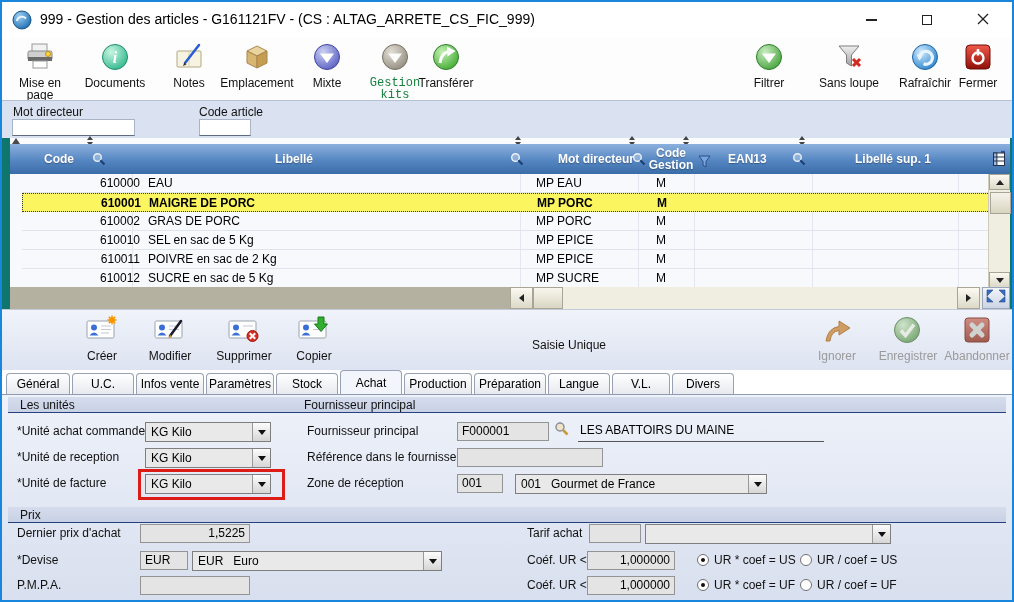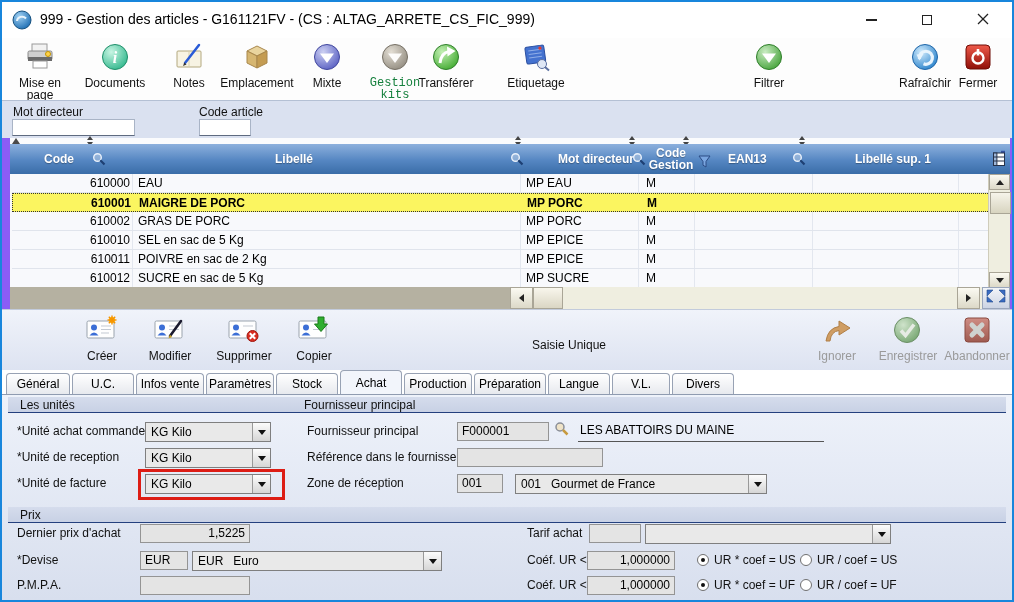--- a/index.html
+++ b/index.html
@@ -14,31 +14,31 @@
   .glyph-max{width:10px;height:10px;border:1.5px solid #222;box-sizing:border-box;}
   
   .toolbar{left:0;top:36px;width:1010px;height:62px;background:#fdfdfd;}
   .tbtn{position:absolute;top:4px;display:flex;flex-direction:column;align-items:center;gap:1px;cursor:pointer;}
   .tbtn .cap{font-size:12px;color:#111;text-align:center;line-height:12px;white-space:pre-line;}
   .tbtn.dis .cap{color:#15803d;font-family:Liberation Mono, monospace;}
   
   .searchband{left:0;top:98px;width:1010px;height:38px;background:#dae1f0;border-top:1px solid #b4c0d4;box-sizing:border-box;}
   .searchfield{position:absolute;height:17px;background:#fff;border:1px solid #a9b4c6;border-bottom:1px solid #5f6b80;box-sizing:border-box;font-size:12px;padding:0 3px;outline:none;}
   
-  .tablesec{left:0;top:136px;width:1010px;height:171px;background:#8b5cf6;}
+  .tablesec{left:0;top:136px;width:1010px;height:171px;background:#0f766e;}
   .sortstrip{left:8px;top:0;width:1000px;height:6px;background:#fafbfd;}
   .tri-up{position:absolute;width:0;height:0;border-left:4px solid transparent;border-right:4px solid transparent;border-bottom:6px solid #4a4a4a;}
   .ud{position:absolute;width:8px;height:10px;}
   .ud::before{content:"";position:absolute;left:1px;top:0;border-left:3px solid transparent;border-right:3px solid transparent;border-bottom:4px solid #444;}
   .ud::after{content:"";position:absolute;left:1px;bottom:0;border-left:3px solid transparent;border-right:3px solid transparent;border-top:4px solid #444;}
   .thead{left:8px;top:6px;width:1000px;height:30px;background:linear-gradient(180deg,#8cb0dd 0%,#5586c2 55%,#3a6da8 100%);}
   .hl{position:absolute;color:#fff;font-weight:bold;font-size:12px;text-shadow:0 1px 1px rgba(0,0,0,.3);white-space:nowrap;}
   .tbody{left:8px;top:36px;width:978px;height:114px;background:#f8f9fc;}
   .vl{position:absolute;top:0;bottom:0;width:1px;background:#e3e7ef;}
-  .trow{position:absolute;left:2px;width:100%;height:19px;border-bottom:1px solid #e0e4ec;box-sizing:border-box;cursor:default;}
+  .trow{position:absolute;left:12px;width:100%;height:19px;border-bottom:1px solid #e0e4ec;box-sizing:border-box;cursor:default;}
   .trow.sel{background:#fbf560;border:1px dotted #333;font-weight:bold;}
   .tc{position:absolute;top:0;font-size:12px;line-height:18px;color:#000;white-space:nowrap;}
   .c0{left:0;width:118px;text-align:right;}
   .c1{left:126px;}.c2{left:514px;}.c3{left:634px;}
   
   .vscroll{left:986px;top:36px;width:22px;height:114px;background:#efeee0;border-left:1px solid #cfccba;box-sizing:border-box;}
   .sbtn{position:absolute;left:0;width:100%;height:16px;background:linear-gradient(180deg,#fbfaf2,#dcd9c8);border:1px solid #a9a596;box-sizing:border-box;display:flex;align-items:center;justify-content:center;}
   .ar-up{width:0;height:0;border-left:4px solid transparent;border-right:4px solid transparent;border-bottom:5px solid #222;}
   .ar-dn{width:0;height:0;border-left:4px solid transparent;border-right:4px solid transparent;border-top:5px solid #222;}
   .ar-lf{width:0;height:0;border-top:4px solid transparent;border-bottom:4px solid transparent;border-right:5px solid #222;}
@@ -180,46 +180,46 @@
                 <stop offset="0%" stop-color="#c4f0b5"></stop>
                 <stop offset="100%" stop-color="#46ad35"></stop>
               </radialGradient>
             </defs>
             <circle cx="15" cy="15" r="12.5" fill="url(#gtr)" stroke="#2f7f2a"></circle>
             <path d="M9,21 Q10,11 18,9.5" stroke="#fff" stroke-width="3" fill="none"></path>
             <polygon points="16,4.5 24.5,9 16.5,14.5" fill="#fff"></polygon>
           </svg></span>
       <span class="cap">Transférer</span>
     </div>
-    <div class="tbtn" style="left:500px;width:68px;">
-      <span><svg width="30" height="30">
-            <g transform="rotate(-8 15 14)">
-              <rect x="5" y="4" width="19" height="17" rx="2" fill="#4472cf" stroke="#2b4fa0"></rect>
-              <line x1="8" y1="8" x2="21" y2="8" stroke="#90aee8"></line>
-              <line x1="8" y1="11.5" x2="21" y2="11.5" stroke="#90aee8"></line>
-              <line x1="8" y1="15" x2="21" y2="15" stroke="#90aee8"></line>
-              <circle cx="20" cy="6.8" r="1.6" fill="#e23b2e"></circle>
-            </g>
-            <circle cx="21" cy="22" r="4.5" fill="#dfe7f5" stroke="#5a6fa0"></circle>
-            <line x1="24" y1="25" x2="28" y2="28.5" stroke="#5a6fa0" stroke-width="2"></line>
-          </svg></span>
-      <span class="cap">Etiquetage</span>
-    </div>
     <div class="tbtn" style="left:736px;width:62px;">
       <span><svg width="30" height="30">
             <defs>
               <radialGradient id="gfl" cx="35%" cy="30%" r="75%">
                 <stop offset="0%" stop-color="#c9ecc2"></stop>
                 <stop offset="100%" stop-color="#4aa53f"></stop>
               </radialGradient>
             </defs>
             <circle cx="15" cy="15" r="12.5" fill="url(#gfl)" stroke="#2f7f2a"></circle>
             <polygon points="8,11.5 22,11.5 15,21" fill="#fff"></polygon>
           </svg></span>
       <span class="cap">Filtrer</span>
+    </div>
+    <div class="tbtn" style="left:810px;width:74px;">
+      <span><svg width="30" height="30">
+            <defs>
+              <linearGradient id="gfn" x1="0" y1="0" x2="0" y2="1">
+                <stop offset="0" stop-color="#f0f0f0"></stop>
+                <stop offset="1" stop-color="#9f9f9f"></stop>
+              </linearGradient>
+            </defs>
+            <polygon points="5,4 25,4 17.5,13 17.5,24 12.5,21 12.5,13" fill="url(#gfn)" stroke="#7d7d7d"></polygon>
+            <line x1="19" y1="17" x2="26" y2="24" stroke="#d32a1f" stroke-width="3"></line>
+            <line x1="26" y1="17" x2="19" y2="24" stroke="#d32a1f" stroke-width="3"></line>
+          </svg></span>
+      <span class="cap">Sans loupe</span>
     </div>
     <div class="tbtn" style="left:888px;width:70px;">
       <span><svg width="30" height="30">
             <defs>
               <radialGradient id="grf" cx="35%" cy="30%" r="75%">
                 <stop offset="0%" stop-color="#cfeafc"></stop>
                 <stop offset="100%" stop-color="#2f86cd"></stop>
               </radialGradient>
             </defs>
             <circle cx="15" cy="15" r="12.5" fill="url(#grf)" stroke="#1f66a8"></circle>

